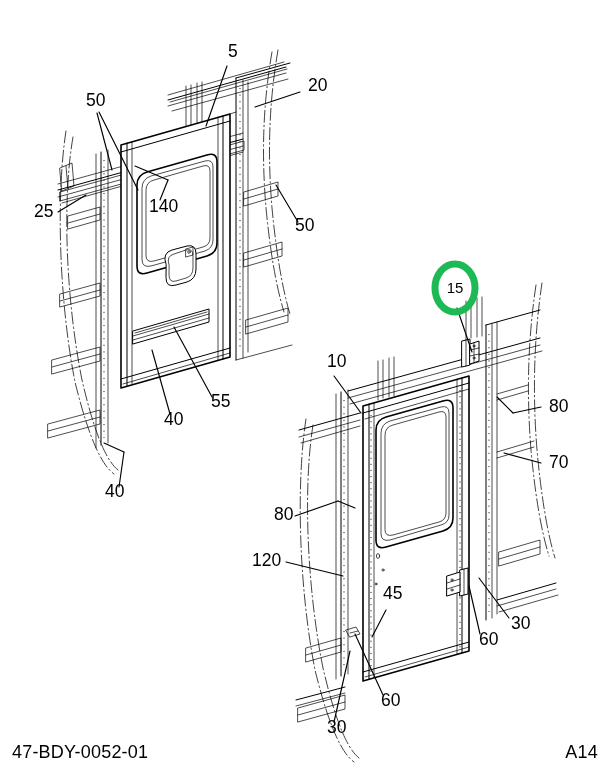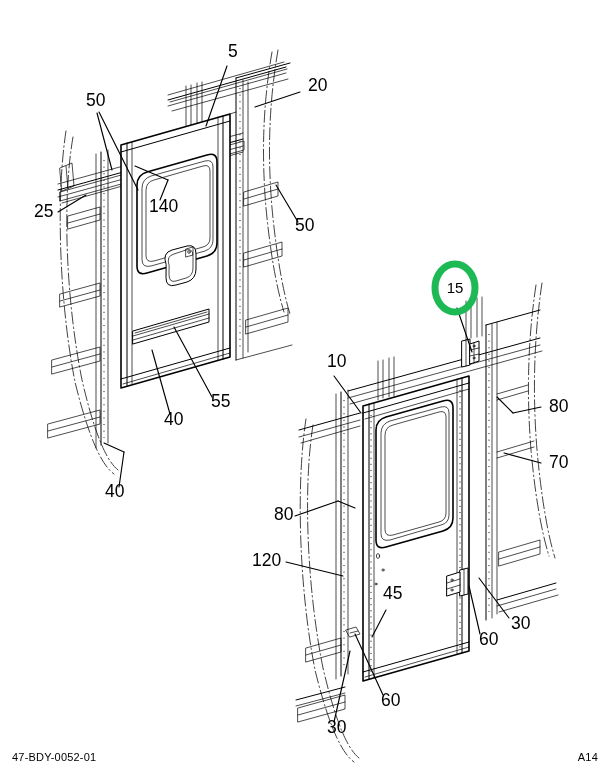--- a/index.html
+++ b/index.html
@@ -17,21 +17,21 @@
   .ln-thick{fill:none;stroke:#000;stroke-width:1.6;stroke-linecap:round;stroke-linejoin:round;}
   .phantom{fill:none;stroke:#111;stroke-width:0.8;stroke-dasharray:12 3 1.5 3;stroke-linecap:round;}
   .leader{fill:none;stroke:#000;stroke-width:1.15;stroke-linecap:round;}
   .fillw{fill:#ffffff;}
   .callout-txt{font-family:"Liberation Sans","DejaVu Sans",sans-serif;font-size:17.5px;fill:#000;}
   .callout-txt.hl{font-size:15px;}
   .footer{
     position:absolute;bottom:14px;left:0;width:610px;
     display:flex;justify-content:space-between;
     padding:0 12px;box-sizing:border-box;
-    font-size:11px;letter-spacing:0.2px;
+    font-size:18px;letter-spacing:0.2px;
   }
   .hlring{fill:none;stroke-width:7;}
 </style>
 </head>
 <body>
 
 <div id="sheet">
 
 <svg width="610" height="777" viewBox="0 0 610 777" xmlns="http://www.w3.org/2000/svg">
 

